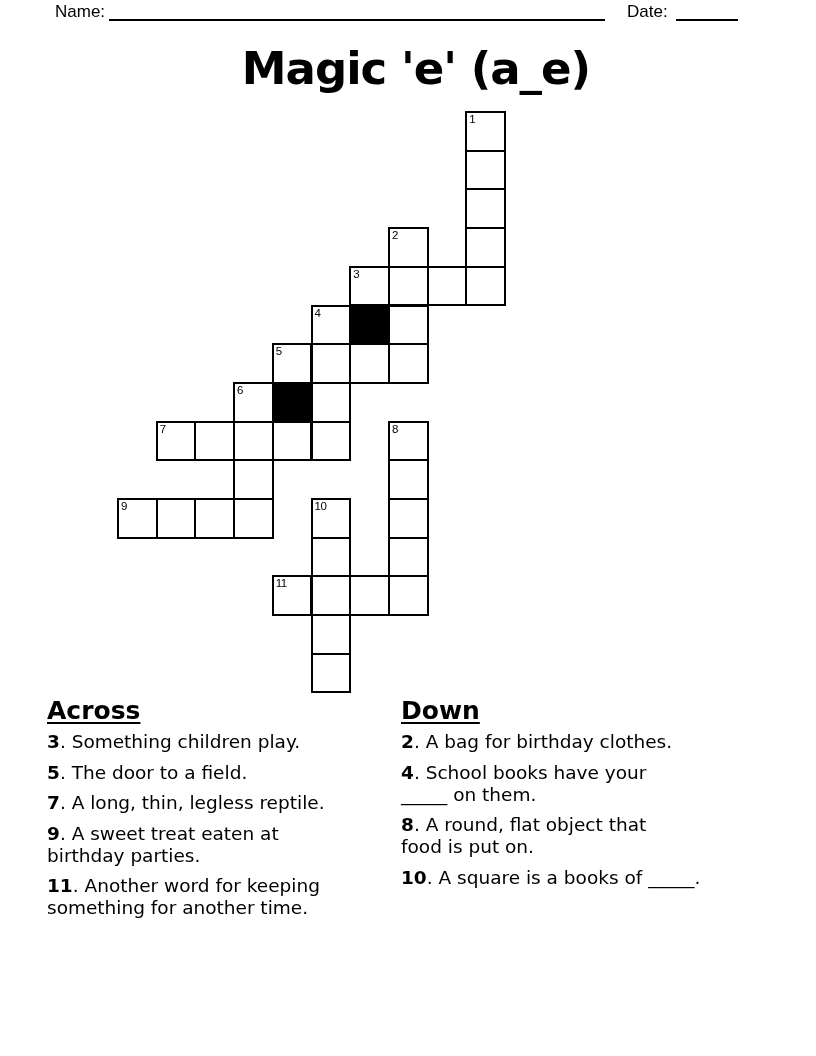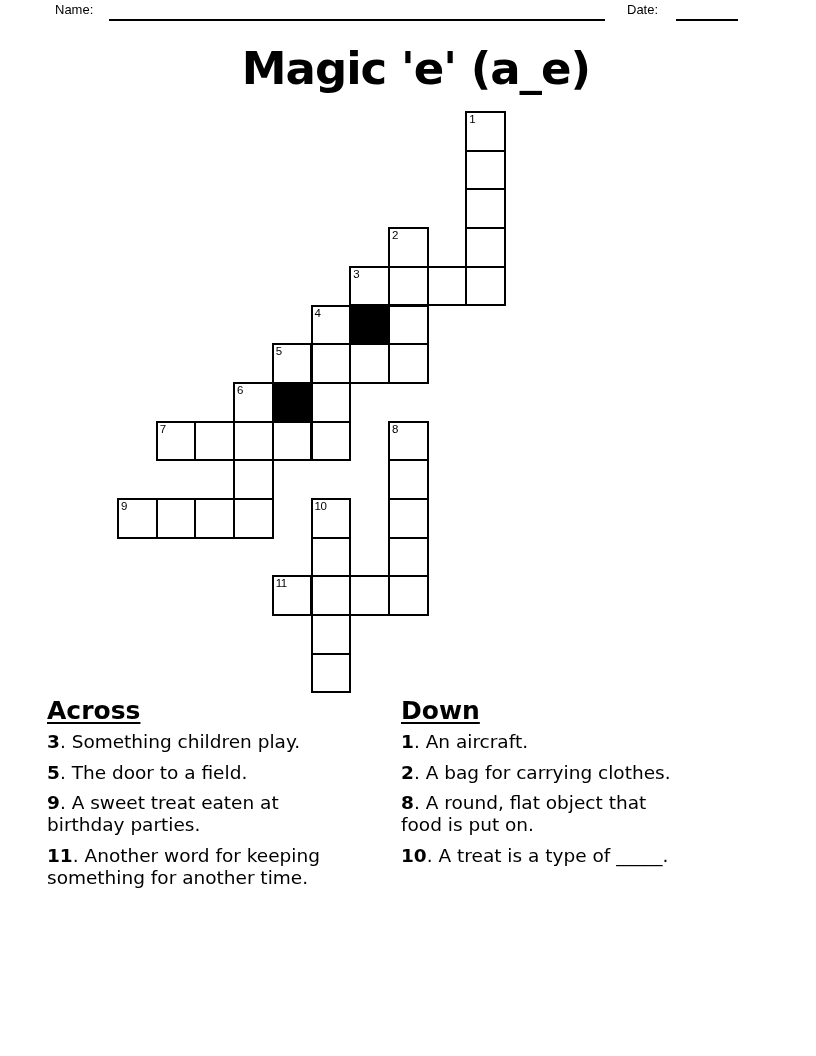--- a/index.html
+++ b/index.html
@@ -11,21 +11,21 @@
     color: #000;
     font-family: "DejaVu Sans", sans-serif;
     overflow: hidden;
   }
 
   
   .hdr-label {
     position: absolute;
     top: 2px;
     font-family: "Liberation Sans", sans-serif;
-    font-size: 13px;
+    font-size: 17px;
     color: #000;
     white-space: nowrap;
   }
   .name-label { left: 55px; }
   .date-label { left: 627px; }
   .hdr-line {
     position: absolute;
     top: 6px;
     height: 13px;
     border-bottom: 2px solid #000;
@@ -174,31 +174,33 @@
       <div class="cell" style="left: 270.9px; top: 464.4px;"></div>
       <div class="cell" style="left: 193.5px; top: 503.1px;"></div>
       <div class="cell" style="left: 193.5px; top: 541.8px;"></div>
     </div>
 
   <div class="clue-col across">
     <p class="clue-heading">Across</p>
     <div>
         <p class="clue"><b>3</b>. <span class="clue-text">Something children play.</span></p>
         <p class="clue"><b>5</b>. <span class="clue-text">The door to a field.</span></p>
+        <p class="clue"><b>7</b>. <span class="clue-text">A long, thin, legless reptile.</span></p>
         <p class="clue"><b>9</b>. <span class="clue-text">A sweet treat eaten at
 birthday parties.</span></p>
         <p class="clue"><b>11</b>. <span class="clue-text">Another word for keeping
 something for another time.</span></p>
       </div>
   </div>
 
   <div class="clue-col down">
     <p class="clue-heading">Down</p>
     <div>
-        <p class="clue"><b>1</b>. <span class="clue-text">An aircraft.</span></p>
-        <p class="clue"><b>2</b>. <span class="clue-text">A bag for carrying clothes.</span></p>
+        <p class="clue"><b>2</b>. <span class="clue-text">A bag for birthday clothes.</span></p>
+        <p class="clue"><b>4</b>. <span class="clue-text">School books have your
+_____ on them.</span></p>
         <p class="clue"><b>8</b>. <span class="clue-text">A round, flat object that
 food is put on.</span></p>
-        <p class="clue"><b>10</b>. <span class="clue-text">A treat is a type of _____.</span></p>
+        <p class="clue"><b>10</b>. <span class="clue-text">A square is a books of _____.</span></p>
       </div>
   </div>
 
 </div>
 
 </body></html>

